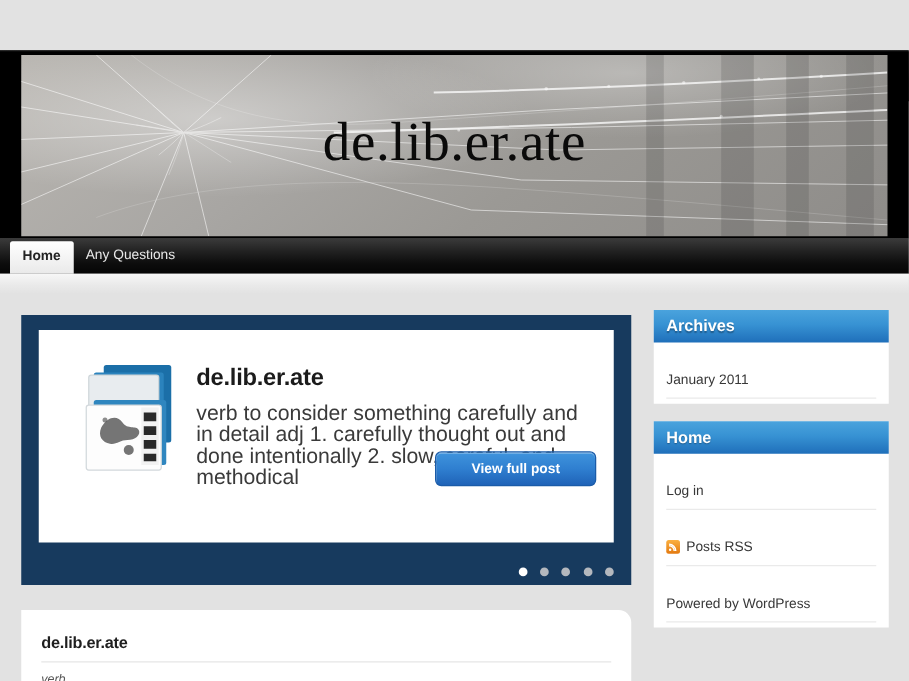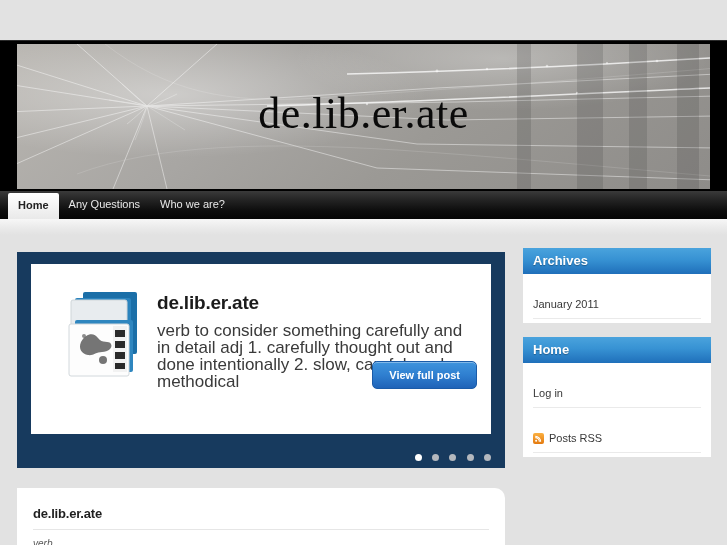--- a/index.html
+++ b/index.html
@@ -167,21 +167,21 @@
     position: absolute;
     left: 126px; top: 58px;
     width: 320px;
     font-size: 17px;
     line-height: 17px;
     color: #3a3a3a;
   }
   #slide-btn {
     position: absolute;
     right: 14px; top: 97px;
-    padding: 7px 16px;
+    padding: 7px 28px;
     border-radius: 5px;
     background: linear-gradient(to bottom, #3f94dd 0%, #2f7fd0 50%, #1f63b8 100%);
     border: 1px solid #1a5ba8;
     color: #fff;
     font-size: 11px;
     font-weight: bold;
     cursor: pointer;
     box-shadow: inset 0 1px 0 rgba(255,255,255,.35);
   }
   #slide-dots {
@@ -335,21 +335,20 @@
       <rect x="500" y="0" width="14" height="145"></rect>
     </g>
   </svg>
   <div id="banner-title">de.lib.er.ate</div>
 </div>
 
 <div id="nav">
   <ul>
     <li class="active">Home</li>
     <li>Any Questions</li>
-    <li>Who we are?</li>
   </ul>
 </div>
 <div id="nav-shadow"></div>
 
 <div id="page"></div>
 
 <div id="slider">
   <div id="slide-card">
 
     <svg id="slide-thumb" viewBox="0 0 96 96">
@@ -399,20 +398,21 @@
       <div class="row">Log in</div>
       <div class="row">
         <span class="rss-mini">
           <svg width="7" height="7" viewBox="0 0 14 14">
             <circle cx="2.2" cy="11.6" r="2" fill="#fff"></circle>
             <path d="M0.6 6.4a7 7 0 0 1 7 7h2.3A9.3 9.3 0 0 0 0.6 4.1z" fill="#fff"></path>
             <path d="M0.6 1.6a11.8 11.8 0 0 1 11.8 11.8h-2.3A9.5 9.5 0 0 0 0.6 3.9z" fill="#fff"></path>
           </svg>
         </span><span>Posts RSS</span>
       </div>
+      <div class="row">Powered by WordPress</div>
     </div>
   </div>
 
 </div>
 
 <div id="post">
   <div id="post-title">de.lib.er.ate</div>
   <div id="post-rule"></div>
   <div id="post-body">verb</div>
 </div>

